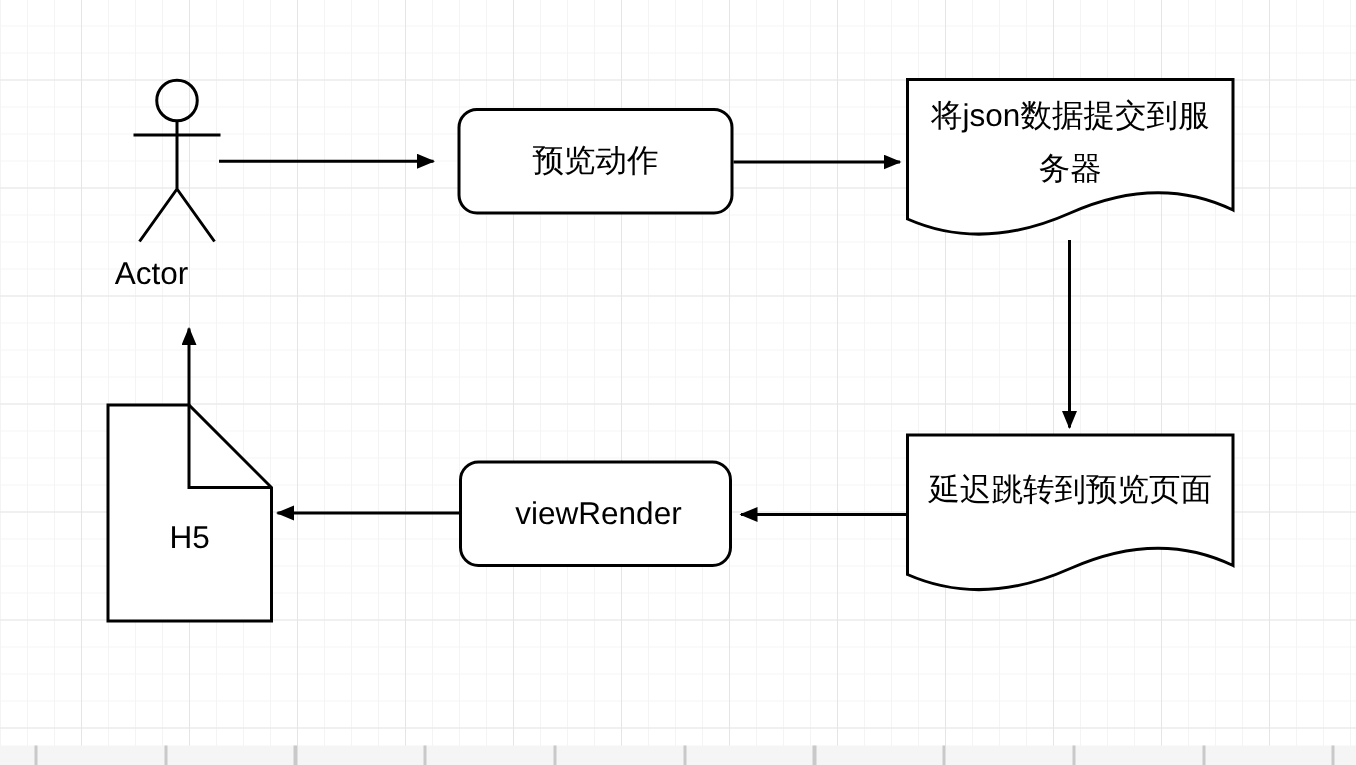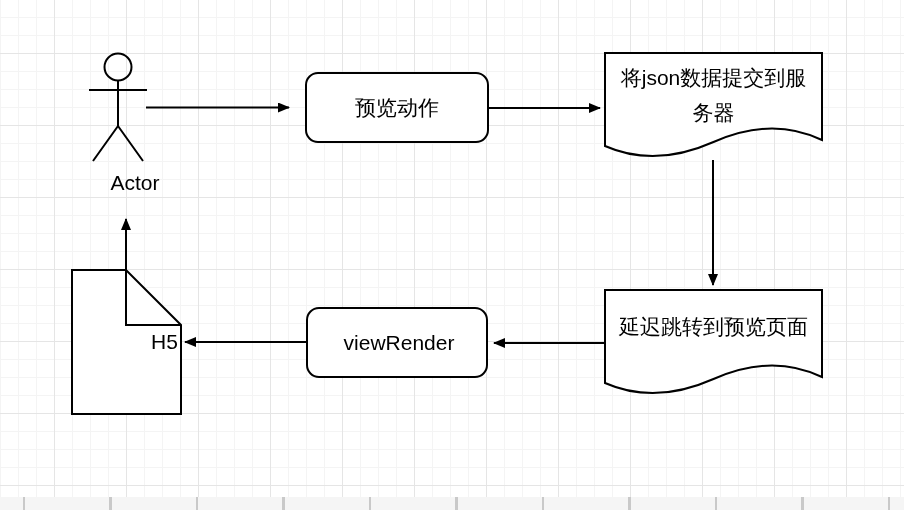--- a/index.html
+++ b/index.html
@@ -20,26 +20,26 @@
   .node{fill:#ffffff;stroke:#000000;stroke-width:2;}
   .figure{fill:none;stroke:#000000;stroke-width:2;}
   .fold{fill:none;stroke:#000000;stroke-width:2;}
   .edge{fill:none;stroke:#000000;stroke-width:2;marker-end:url(#arrowhead);}
   .label{
     position:absolute;display:flex;align-items:center;justify-content:center;
     text-align:center;font-size:21px;line-height:24px;color:#000;
     white-space:pre;pointer-events:none;gap:11px;
   }
   .label.multiline{flex-direction:column;}
-  .label-actor{left:93px;top:172px;width:84px;height:22px;}
+  .label-actor{left:59px;top:172px;width:84px;height:22px;}
   .label-preview{left:306px;top:73px;width:182px;height:69px;text-align:right;}
   .label-submit{left:605px;top:57px;width:217px;height:77px;}
   .label-delay{left:605px;top:290px;width:217px;height:73px;}
   .label-viewrender{left:307px;top:308px;width:184px;height:69px;}
-  .label-h5{left:72px;top:270px;width:109px;height:144px;padding-left:38px;}
+  .label-h5{left:72px;top:287px;width:109px;height:144px;}
   .page-edge{
     position:absolute;left:0;bottom:0;width:904px;height:13px;
     background-color:#f5f5f5;
     background-image:repeating-linear-gradient(to right,#c9c9c9 0 2px,transparent 2px 86.5px);
     background-position:23px 0;
   }
 </style>
 </head>
 <body>
 

